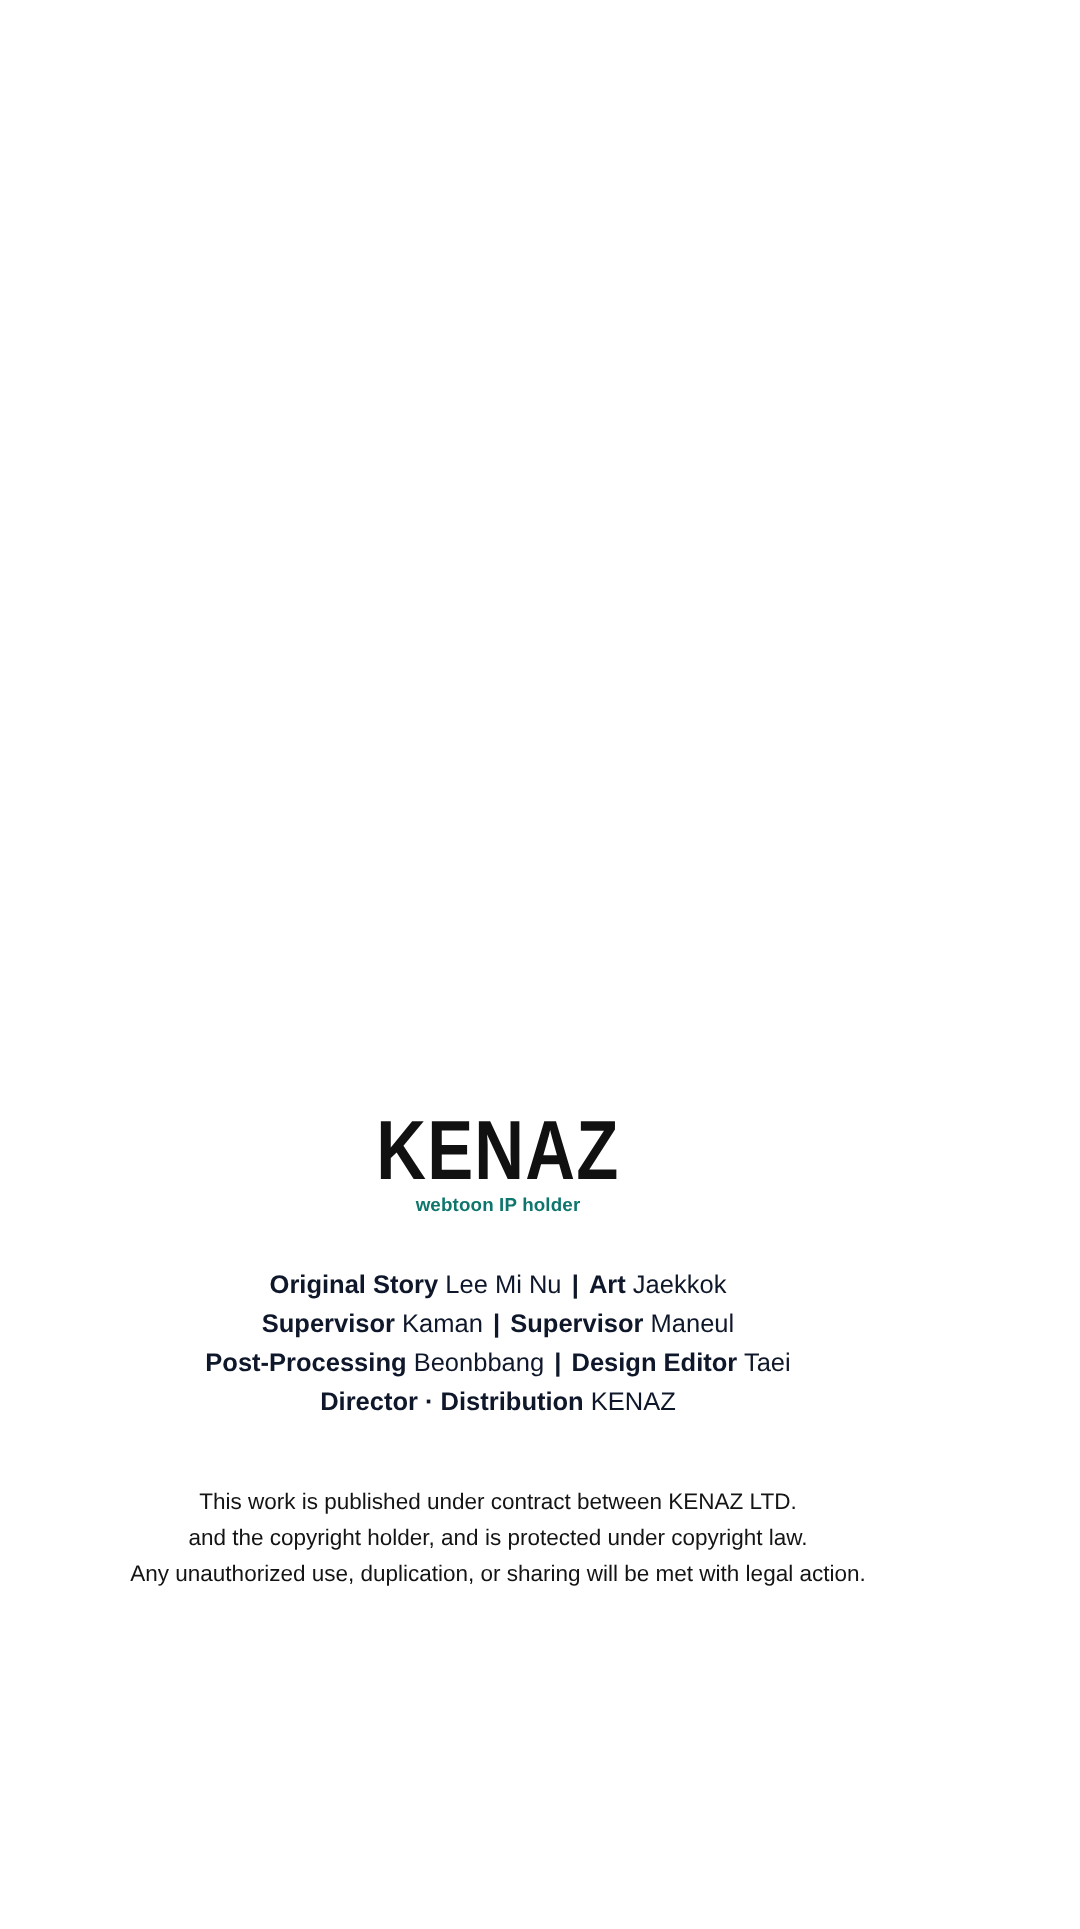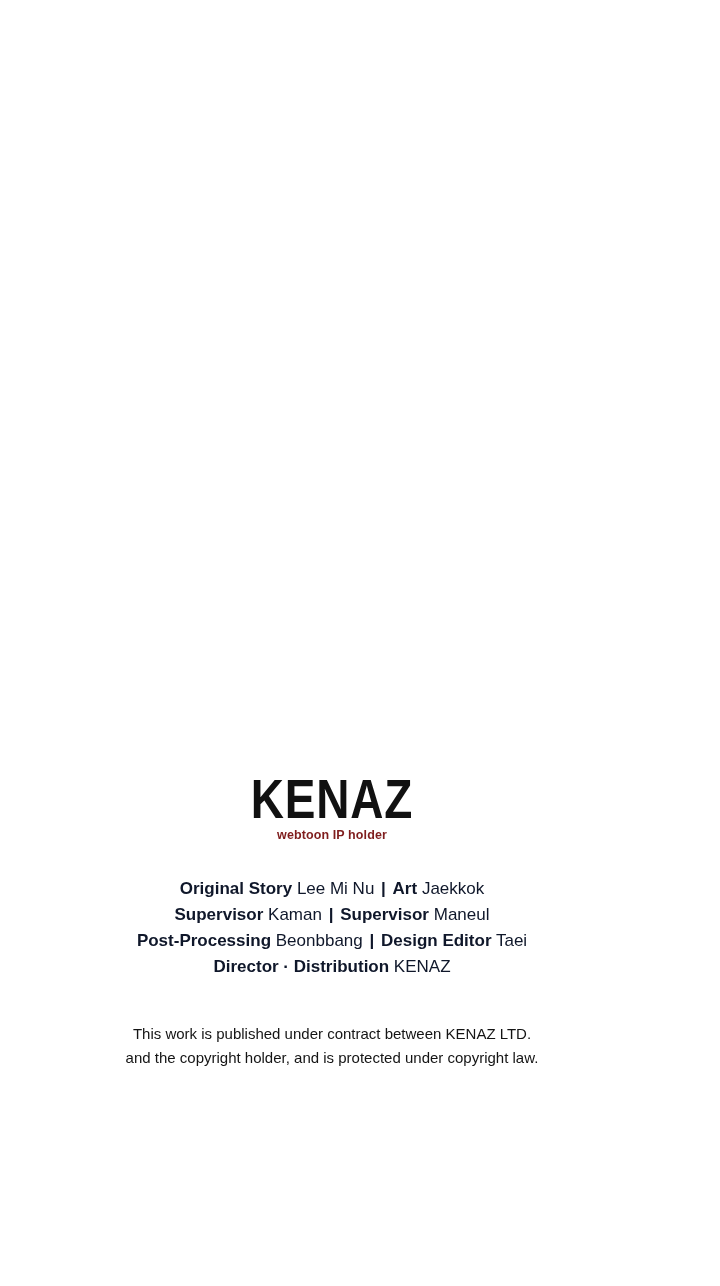--- a/index.html
+++ b/index.html
@@ -22,21 +22,21 @@
     top: 0;
     width: 720px;
     height: 1286px;
     background: #ffffff;
   }
 
   
   .credits-block {
     position: absolute;
     left: 0;
-    top: 770px;
+    top: 738px;
     width: 664px;
     text-align: center;
   }
 
   .logo-wrap {
     text-align: center;
     margin: 0 0 4px 0;
   }
 
   .logo-text {
@@ -50,21 +50,21 @@
     transform: scaleX(0.82);
     transform-origin: center;
   }
 
   .logo-sub {
     display: block;
     font-family: "Liberation Sans", sans-serif;
     font-size: 12.5px;
     font-weight: 700;
     line-height: 14px;
-    color: #7f1d1d;
+    color: #0f766e;
     margin-top: 0px;
     letter-spacing: 0.1px;
   }
 
   .staff-list {
     margin-top: 34px;
   }
 
   .staff-line {
     font-size: 17px;
@@ -112,17 +112,18 @@
     <div class="staff-list">
         <div class="staff-line"><span class="role">Original Story</span> <span class="name">Lee Mi Nu</span> <span class="sep">|</span> <span class="role">Art</span> <span class="name">Jaekkok</span></div>
         <div class="staff-line"><span class="role">Supervisor</span> <span class="name">Kaman</span> <span class="sep">|</span> <span class="role">Supervisor</span> <span class="name">Maneul</span></div>
         <div class="staff-line"><span class="role">Post-Processing</span> <span class="name">Beonbbang</span> <span class="sep">|</span> <span class="role">Design Editor</span> <span class="name">Taei</span></div>
         <div class="staff-line"><span class="role">Director · Distribution</span> <span class="name">KENAZ</span></div>
       </div>
 
     <div class="legal">
         <div class="legal-line">This work is published under contract between KENAZ LTD.</div>
         <div class="legal-line">and the copyright holder, and is protected under copyright law.</div>
+        <div class="legal-line">Any unauthorized use, duplication, or sharing will be met with legal action.</div>
       </div>
 
   </div>
 
 </div>
 
 </body></html>

